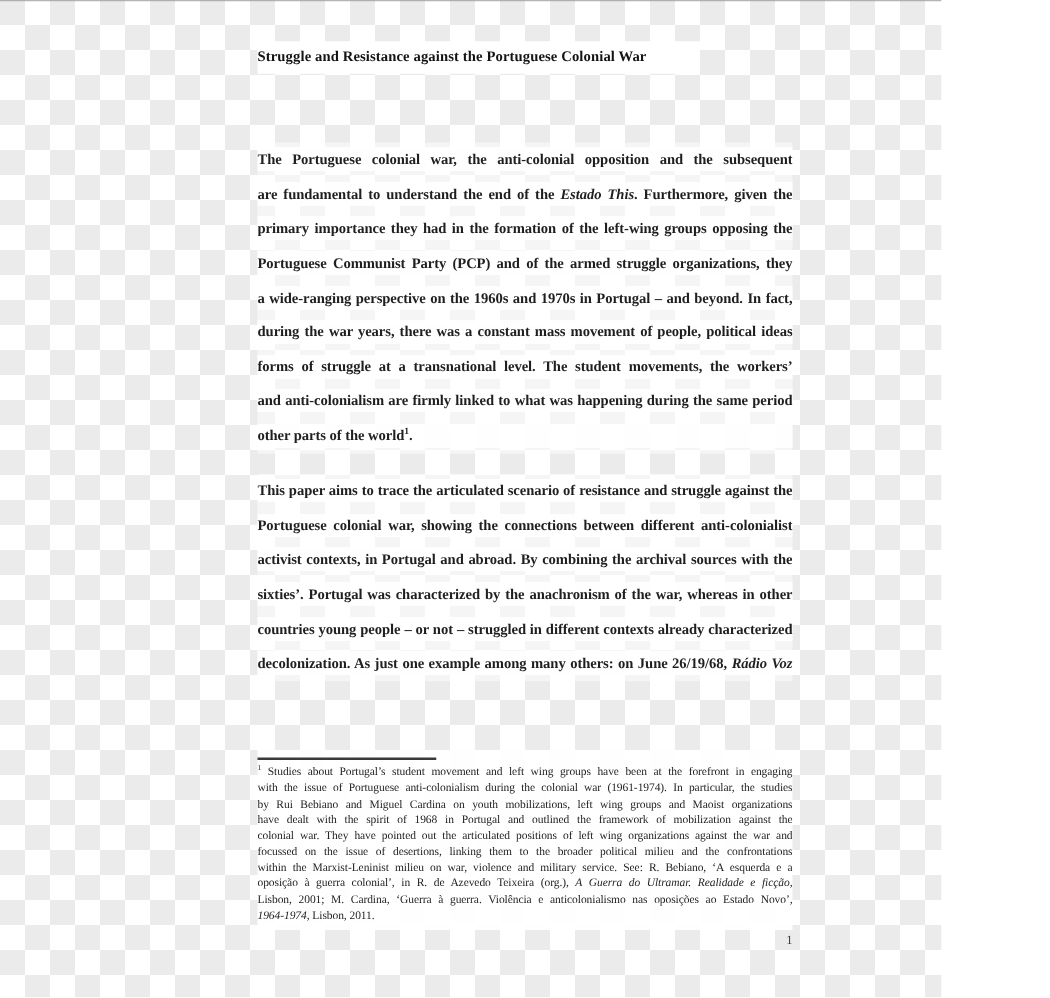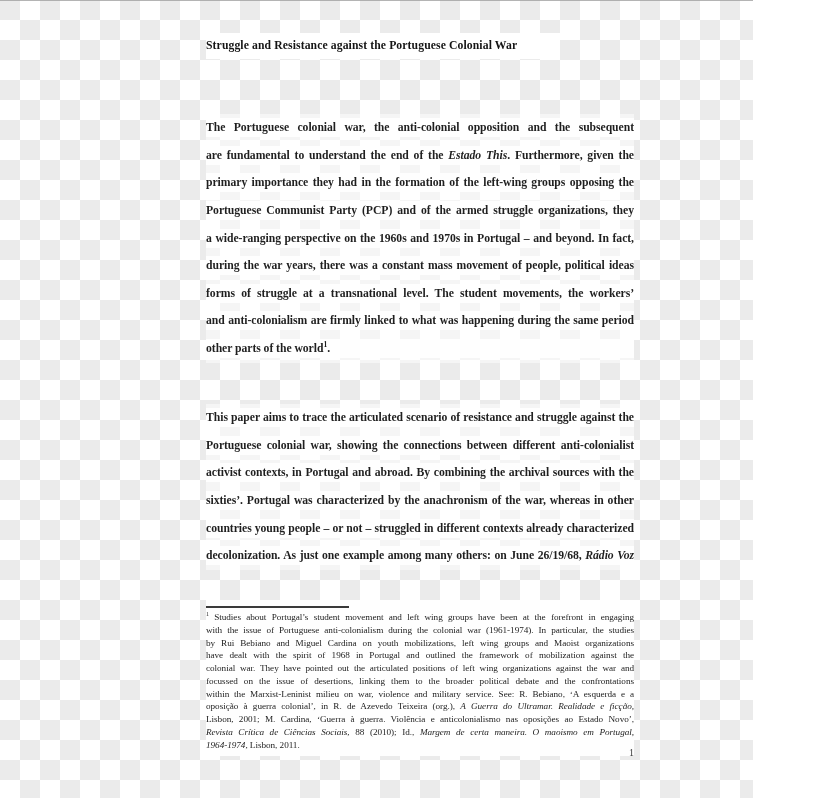--- a/index.html
+++ b/index.html
@@ -29,21 +29,21 @@
     line-height:26px;background:rgba(255,255,255,.96);
     font-weight:bold;font-size:11.7px;color:#141414;letter-spacing:.1px;
     white-space:nowrap;overflow:hidden;
   }
   .justified-block{
     position:absolute;left:206px;width:428px;
     background:rgba(255,255,255,.5);
     font-size:11.7px;color:var(--ink);
   }
   #para1{top:114px;}
-  #para2{top:404px;}
+  #para2{top:379px;}
   .tline{
     height:27.65px;line-height:27.65px;overflow:hidden;
     text-align:justify;text-align-last:justify;
     letter-spacing:-0.05px;
     background:linear-gradient(to bottom,
       rgba(255,255,255,0) 0px,rgba(255,255,255,0) 4px,
       rgba(255,255,255,.95) 4px,rgba(255,255,255,.95) 23px,
       rgba(255,255,255,0) 23px);
     font-weight:bold;
   }
@@ -103,23 +103,22 @@
     </div>
 
   <div class="footnote-block">
     <div class="footnote-rule"></div>
     <div>
         <div class="fline"><span class="sp">1</span><span> Studies about Portugal’s student movement and left wing groups have been at the forefront in engaging</span></div>
         <div class="fline"><span>with the issue of Portuguese anti-colonialism during the colonial war (1961-1974). In particular, the studies</span></div>
         <div class="fline"><span>by Rui Bebiano and Miguel Cardina on youth mobilizations, left wing groups and Maoist organizations</span></div>
         <div class="fline"><span>have dealt with the spirit of 1968 in Portugal and outlined the framework of mobilization against the</span></div>
         <div class="fline"><span>colonial war. They have pointed out the articulated positions of left wing organizations against the war and</span></div>
-        <div class="fline"><span>focussed on the issue of desertions, linking them to the broader political debate and the confrontations</span></div>
+        <div class="fline"><span>focussed on the issue of desertions, linking them to the broader political milieu and the confrontations</span></div>
         <div class="fline"><span>within the Marxist-Leninist milieu on war, violence and military service. See: R. Bebiano, ‘A esquerda e a</span></div>
         <div class="fline"><span>oposição à guerra colonial’, in R. de Azevedo Teixeira (org.), </span><span class="it">A Guerra do Ultramar. Realidade e ficção,</span></div>
         <div class="fline"><span>Lisbon, 2001; M. Cardina, ‘Guerra à guerra. Violência e anticolonialismo nas oposições ao Estado Novo’,</span></div>
-        <div class="fline"><span class="it">Revista Crítica de Ciências Sociais</span><span>, 88 (2010); Id., </span><span class="it">Margem de certa maneira. O maoismo em Portugal,</span></div>
         <div class="fline last-left"><span class="it">1964-1974</span><span>, Lisbon, 2011.</span></div>
       </div>
   </div>
 
   <div class="page-number">1</div>
 </div>
 
 </body></html>

